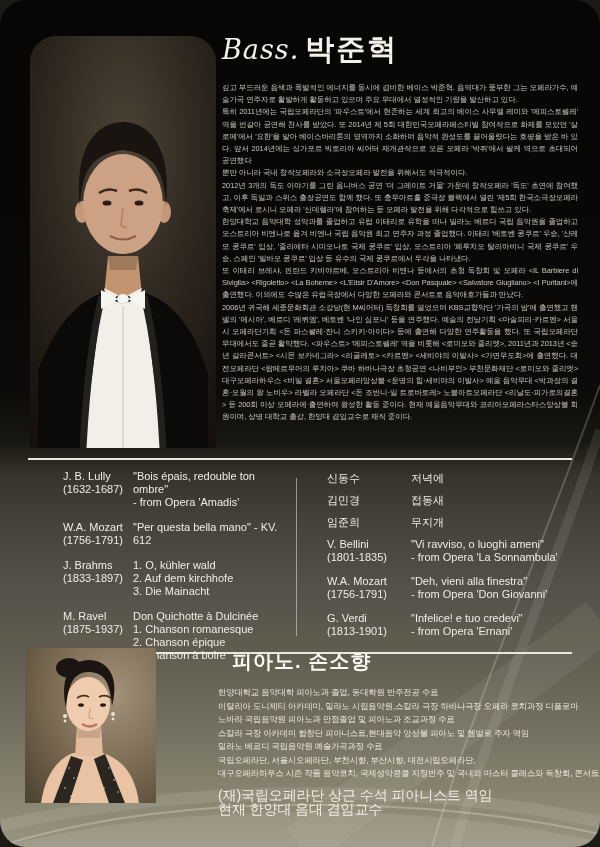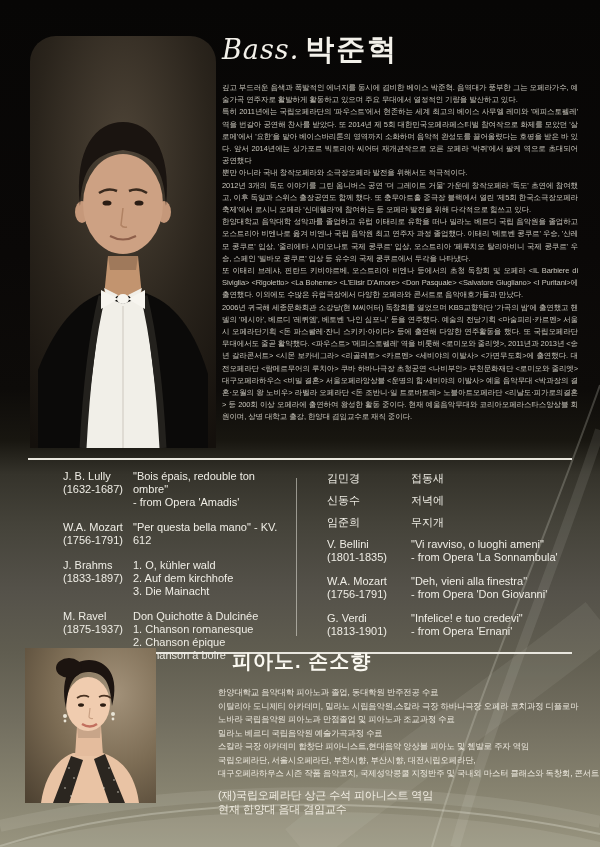--- a/index.html
+++ b/index.html
@@ -3,20 +3,21 @@
 <meta charset="utf-8">
 <style>
   html,body{margin:0;padding:0;background:#1b1a17;}
   .page{
     position:relative;width:600px;height:847px;overflow:hidden;
     font-family:"Liberation Sans",sans-serif;
     background:linear-gradient(180deg,
       #070605 0%, #0a0807 30%, #0d0b09 46%, #181610 52%,
       #35332b 56%, #45433a 62%, #55524a 70%, #605d50 77%,
       #726e5f 85%, #86826f 93%, #98947f 100%);
+    border-radius:26px;
   }
   .abs{position:absolute;}
   svg{display:block;}
 
   
   .bass-photo{left:30px;top:36px;width:186px;height:412px;border-radius:26px 26px 0 0;overflow:hidden;}
   .bass-title{left:222px;top:30px;white-space:nowrap;color:#f3f1ea;}
   .voice-label{font-family:"DejaVu Serif",serif;font-style:italic;font-size:27px;letter-spacing:1px;}
   .bass-name{font-size:29px;font-weight:bold;letter-spacing:2px;margin-left:6px;}
   .bass-bio{left:222px;top:82px;width:356px;height:364px;overflow:hidden;
@@ -39,21 +40,21 @@
   .pcomp{width:70px;flex-shrink:0;}
   .col-right .pcomp{width:84px;}
   .pdet{flex:1;}
 
   
   .pianist-photo{left:25px;top:648px;width:131px;height:155px;overflow:hidden;}
   .pianist-title{left:232px;top:648px;white-space:nowrap;color:#faf8f0;font-size:20px;font-weight:bold;letter-spacing:1px;}
   .pianist-bio{left:218px;top:686px;width:378px;font-size:8.3px;line-height:13.5px;
     color:rgba(248,244,234,0.92);letter-spacing:-0.1px;}
   .pianist-bio div{white-space:nowrap;}
-  .pianist-bio2{left:218px;top:789px;width:378px;font-size:11px;line-height:13.5px;
+  .pianist-bio2{left:218px;top:789px;width:378px;font-size:14px;line-height:13.5px;
     color:rgba(248,244,234,0.92);letter-spacing:-0.1px;}
   .pianist-bio2 div{white-space:nowrap;}
 </style>
 </head>
 <body>
 
 <div class="page">
 
   <svg class="abs" style="left:0;top:0;" width="600" height="847" viewBox="0 0 600 847">
     <path d="M600,620 C500,700 380,780 300,847" stroke="rgba(240,237,227,0.07)" stroke-width="46" fill="none"></path>
@@ -160,32 +161,32 @@
           <div>3. Chanson à boire</div>
         </div>
       </div>
     </div>
 
     <div class="vdiv"></div>
 
     <div class="col-right">
       <div class="prow krow">
         <div class="pcomp">
+            <div>신동수</div>
+          </div>
+        <div class="pdet">
+            <div>저녁에</div>
+          </div>
+      </div>
+      <div class="prow krow">
+        <div class="pcomp">
             <div>김민경</div>
           </div>
         <div class="pdet">
             <div>접동새</div>
-          </div>
-      </div>
-      <div class="prow krow">
-        <div class="pcomp">
-            <div>신동수</div>
-          </div>
-        <div class="pdet">
-            <div>저녁에</div>
           </div>
       </div>
       <div class="prow krow">
         <div class="pcomp">
             <div>임준희</div>
           </div>
         <div class="pdet">
             <div>무지개</div>
           </div>
       </div>
@@ -267,22 +268,22 @@
 
   <div class="abs pianist-title">
     <span>피아노.</span>
     <span>손소향</span>
   </div>
 
   <div class="abs pianist-bio">
     <div>한양대학교 음악대학 피아노과 졸업, 동대학원 반주전공 수료</div>
     <div>이탈리아 도니제티 아카데미, 밀라노 시립음악원,스칼라 극장 하바나극장 오페라 코치과정 디플로마</div>
     <div>노바라 국립음악원 피아노과 만점졸업 및 피아노과 조교과정 수료</div>
+    <div>스칼라 극장 아카데미 합창단 피아니스트,현대음악 앙상블 피아노 및 쳄발로 주자 역임</div>
     <div>밀라노 베르디 국립음악원 예술가곡과정 수료</div>
-    <div>스칼라 극장 아카데미 합창단 피아니스트,현대음악 앙상블 피아노 및 쳄발로 주자 역임</div>
     <div>국립오페라단, 서울시오페라단, 부천시향, 부산시향, 대전시립오페라단,</div>
     <div>대구오페라하우스 시즌 작품 음악코치, 국제성악콩쿨 지정반주 및 국내외 마스터 클래스와 독창회, 콘서트 반주</div>
   </div>
 
   <div class="abs pianist-bio2">
     <div>(재)국립오페라단 상근 수석 피아니스트 역임</div>
     <div>현재 한양대 음대 겸임교수</div>
   </div>
 
 </div>

